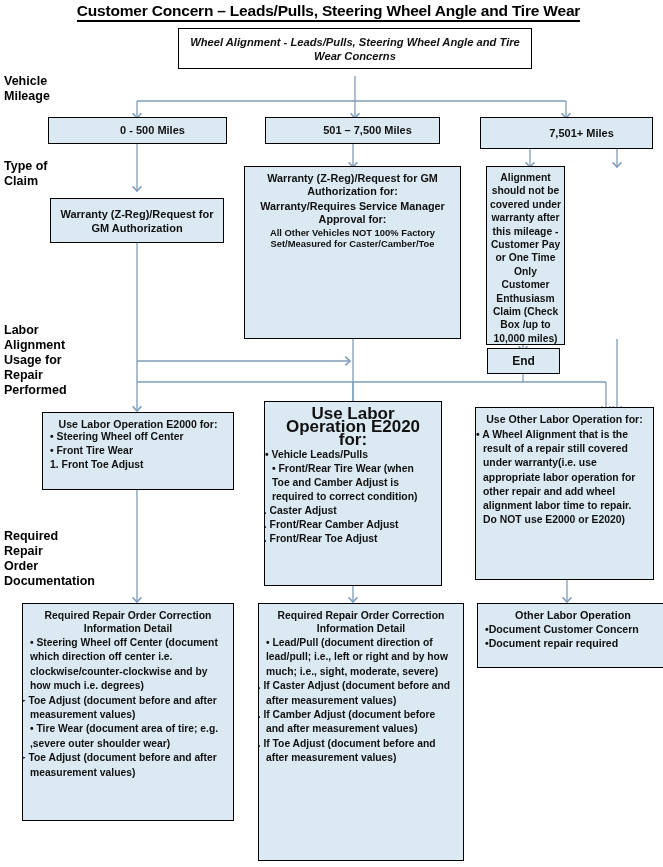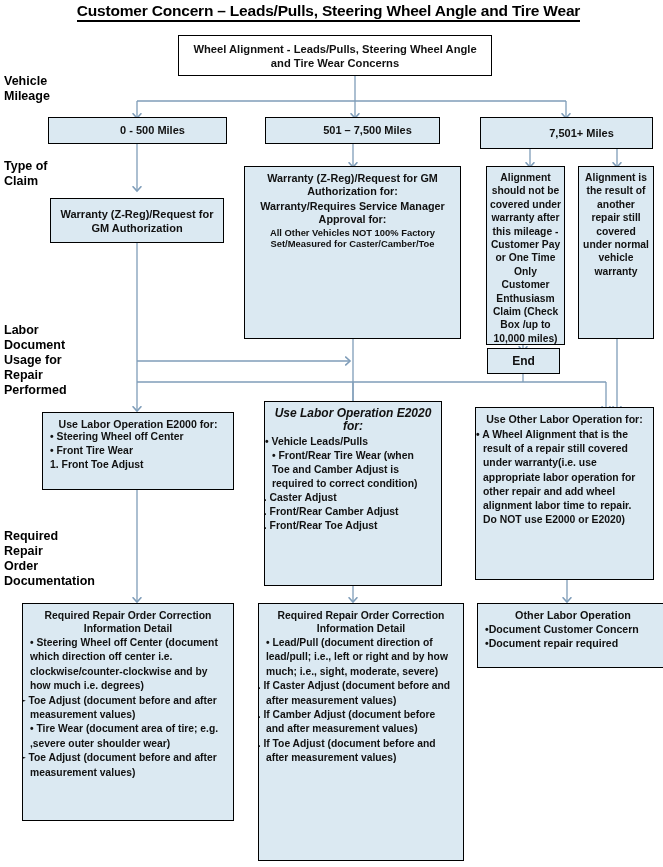--- a/index.html
+++ b/index.html
@@ -138,33 +138,33 @@
   <div class="side-label" style="left:4px;top:159px;">
     <div>Type of</div>
     <div>Claim</div>
   </div>
   <div class="side-label" style="left:4px;top:74px;">
     <div>Vehicle</div>
     <div>Mileage</div>
   </div>
   <div class="side-label" style="left:4px;top:323px;">
     <div>Labor</div>
-    <div>Document</div>
+    <div>Alignment</div>
     <div>Usage for</div>
     <div>Repair</div>
     <div>Performed</div>
   </div>
   <div class="side-label" style="left:4px;top:529px;">
     <div>Required</div>
     <div>Repair</div>
     <div>Order</div>
     <div>Documentation</div>
   </div>
 
-  <div class="node white b-head" style="left:178px;top:35px;width:314px;height:41px;">
+  <div class="node white b-head" style="left:178px;top:28px;width:354px;height:41px;font-style:italic;">
     <span>Wheel Alignment - Leads/Pulls, Steering Wheel Angle and Tire Wear Concerns</span>
   </div>
 
   <div class="node b-mileage" style="left:48px;top:117px;width:179px;height:27px;">
     <span>0 - 500 Miles</span>
   </div>
   <div class="node b-mileage" style="left:265px;top:117px;width:175px;height:27px;">
     <span>501 – 7,500 Miles</span>
   </div>
   <div class="node b-mileage" style="left:480px;top:117px;width:173px;height:32px;">
@@ -178,39 +178,36 @@
   <div class="node" style="left:244px;top:166px;width:217px;height:173px;padding:5px 6px;">
     <p class="ctr bold" style="font-size:10.8px;line-height:13px;">Warranty (Z-Reg)/Request for GM Authorization for:</p>
     <p class="ctr bold" style="font-size:10.8px;line-height:13px;margin-top:2px;">Warranty/Requires Service Manager Approval for:</p>
     <p class="ctr sm bold" style="margin-top:1px;">All Other Vehicles NOT 100% Factory Set/Measured for Caster/Camber/Toe</p>
   </div>
 
   <div class="node narrow" style="left:486px;top:166px;width:79px;height:179px;padding:4px 3px;">
     <span>Alignment should not be covered under warranty after this mileage - Customer Pay or  One Time Only Customer Enthusiasm Claim (Check Box /up to 10,000 miles)</span>
   </div>
 
-  <div class="node narrow" style="left:578px;top:166px;width:76px;height:173px;padding:4px 3px;">
-    <span>Alignment is the result of another repair still covered under normal vehicle warranty</span>
-  </div>
 
   <div class="node b-end" style="left:487px;top:348px;width:73px;height:26px;">
     <span>End</span>
   </div>
 
   <div class="node" style="left:42px;top:412px;width:192px;height:78px;padding:5px 7px;">
     <p class="hd" style="font-size:10.6px;">Use Labor Operation E2000 for:</p>
     <ul>
       <li class="bold" style="font-size:10.4px;line-height:14px;">• Steering Wheel off Center</li>
       <li class="bold" style="font-size:10.4px;line-height:14px;">• Front Tire Wear</li>
       <li class="bold" style="font-size:10.4px;line-height:14px;">1.    Front Toe Adjust</li>
     </ul>
   </div>
 
   <div class="node" style="left:264px;top:401px;width:178px;height:185px;padding:5px 7px;">
-    <p class="hd" style="font-size:12px;line-height:13px;font-style:italic;">Use Labor Operation E2020 for:</p>
+    <p class="hd" style="font-size:17px;line-height:13px;">Use Labor Operation E2020 for:</p>
     <ul>
       <li class="bold lead" style="font-size:10.4px;line-height:14px;margin-top:2px;">• Vehicle Leads/Pulls</li>
       <li class="bold" style="font-size:10.4px;line-height:14px;">• Front/Rear Tire Wear (when Toe and Camber Adjust is required to correct condition)</li>
       <li class="bold num" style="font-size:10.4px;line-height:14px;">1.    Caster Adjust</li>
       <li class="bold num" style="font-size:10.4px;line-height:14px;">2.    Front/Rear Camber Adjust</li>
       <li class="bold num" style="font-size:10.4px;line-height:14px;">3.    Front/Rear Toe Adjust</li>
     </ul>
   </div>
 
   <div class="node" style="left:475px;top:407px;width:179px;height:173px;padding:5px 7px;">

